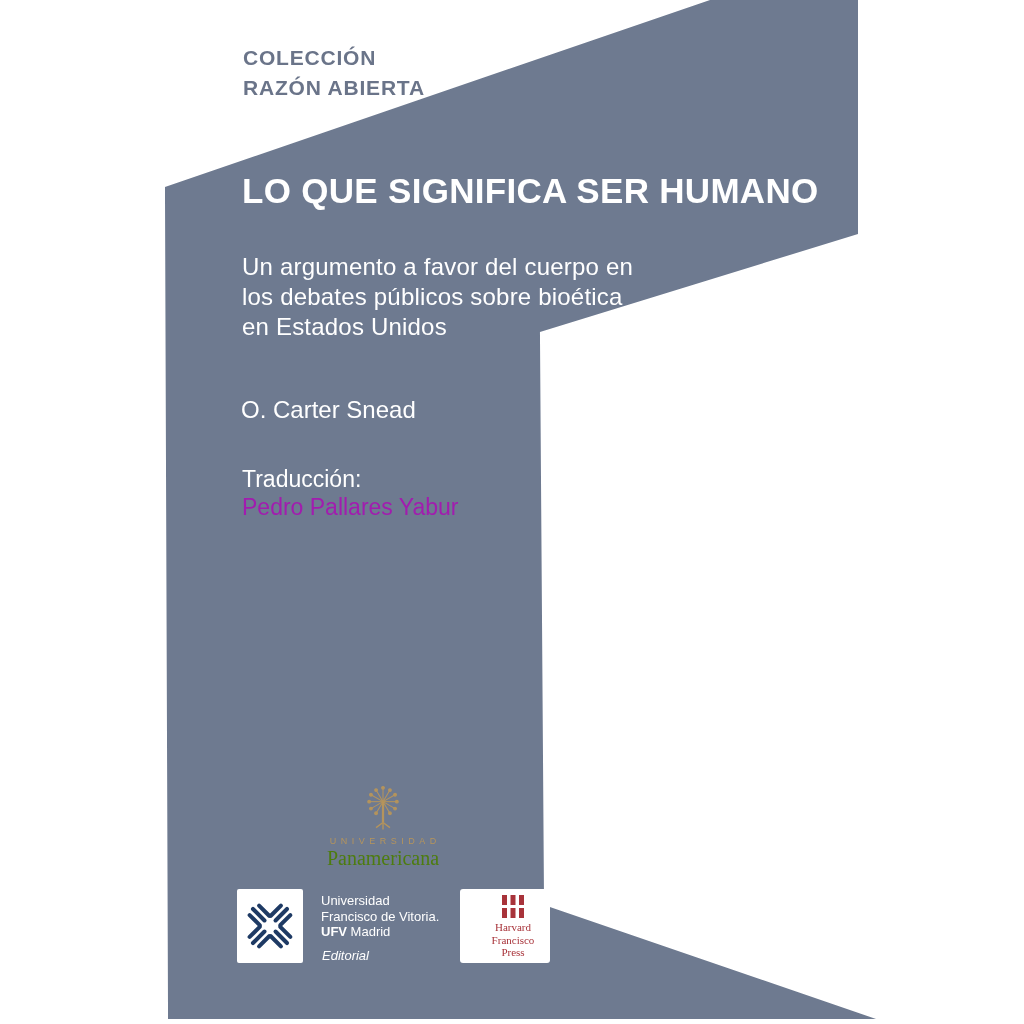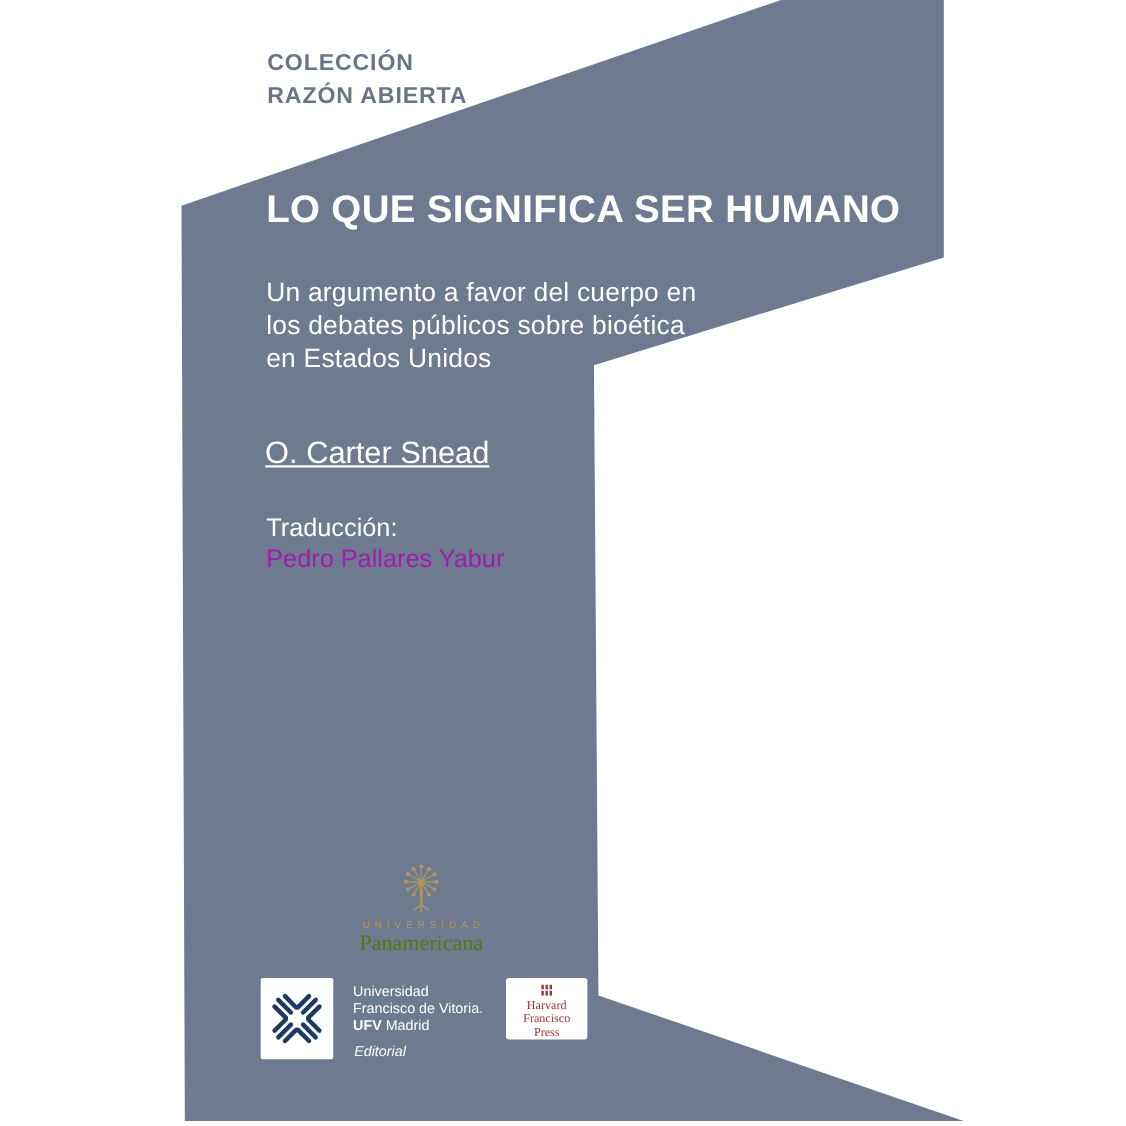--- a/index.html
+++ b/index.html
@@ -52,23 +52,22 @@
     color:#ffffff;
     font-size:24px;
     line-height:30px;
     letter-spacing:0.2px;
   }
   .book-subtitle div{white-space:nowrap;}
   
   .book-author{
     left:241px;top:396px;
     color:#ffffff;
-    font-size:28px;
-    white-space:nowrap;
-    text-decoration:underline;
+    font-size:24px;
+    white-space:nowrap;
   }
   
   .translation-label{left:242px;top:466px;color:#ffffff;font-size:23px;white-space:nowrap;}
   .translator-name{left:242px;top:494px;color:#a21caf;font-size:23px;white-space:nowrap;}
   
   .pana-block{
     left:293px;top:779px;width:180px;
     text-align:center;color:#b5945c;
   }
   .pana-tree{display:block;margin:0 auto;}
@@ -99,23 +98,23 @@
     white-space:nowrap;
   }
   .ufv-bold{font-weight:bold;}
   .ufv-imprint{
     left:322px;top:948px;
     color:#ffffff;font-size:13px;font-style:italic;
     white-space:nowrap;
   }
   
   .hup-box{
-    left:460px;top:889px;width:74px;height:56px;
+    left:460px;top:889px;width:74px;height:74px;
     background:#ffffff;border-radius:3px;
-    display:flex;flex-direction:column;align-items:center;
+    display:flex;flex-direction:column;align-items:center;padding-left:16px;
   }
   .hup-bars{margin-top:6px;}
   .hup-text{
     margin-top:2px;
     font-family:"Liberation Serif", serif;
     font-size:11px;line-height:12.5px;
     color:#a8333a;text-align:center;
     white-space:nowrap;
   }
 </style>

